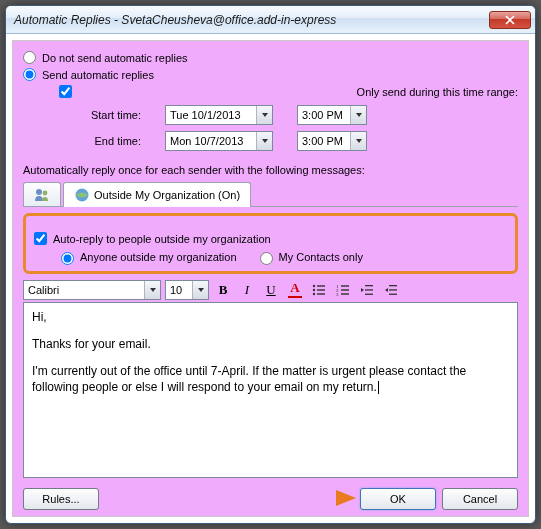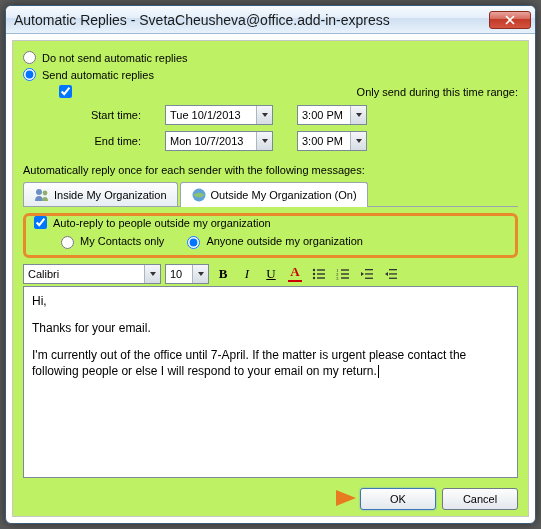--- a/index.html
+++ b/index.html
@@ -29,42 +29,43 @@
   .titlebar {
     height: 28px;
     background: linear-gradient(to bottom, #f7fbff 0%, #e4eef9 45%, #cfe0f2 46%, #e8f2fb 100%);
     display: flex;
     align-items: center;
     padding: 0 4px 0 8px;
     border-bottom: 1px solid #9fb9d6;
   }
   .titlebar .title {
     flex: 1;
-    font-size: 14px;
+    font-size: 12px;
     color: #1a1a1a;
+    font-style: italic;
   }
   .close-btn {
     width: 42px;
     height: 18px;
     background: linear-gradient(to bottom, #e9a49c 0%, #d6695c 45%, #c33a28 46%, #d55341 100%);
     border: 1px solid #8b2e20;
     border-radius: 3px;
     display: flex;
     align-items: center;
     justify-content: center;
     color: #fff;
     font-weight: bold;
     cursor: pointer;
   }
   .close-btn svg { width: 10px; height: 10px; }
   .body {
     flex: 1;
     margin: 6px;
     border: 1px solid #c7c7c7;
-    background: #bef264;
+    background: #f0abfc;
     padding: 10px 10px 6px 10px;
     display: flex;
     flex-direction: column;
     position: relative;
   }
   .radio-row, .check-row {
     display: flex;
     align-items: center;
     gap: 4px;
     margin-bottom: 4px;
@@ -129,21 +130,21 @@
   .tabline {
     height: 1px;
     background: #9aa4ae;
     margin-top: -1px;
     position: relative;
     z-index: 1;
   }
   .highlight-box {
     border: 3px solid #e88a2a;
     border-radius: 6px;
-    padding: 0 8px 6px 8px;
+    padding: 16px 8px 6px 8px;
     margin-top: 6px;
   }
   .highlight-box .check-row { margin-bottom: 4px; }
   .sub-radio-row {
     display: flex;
     align-items: center;
     gap: 18px;
     margin-left: 22px;
   }
   .sub-radio-row label { display: flex; align-items: center; gap: 3px; }
@@ -291,45 +292,44 @@
     <div class="section-text">Automatically reply once for each sender with the following messages:</div>
 
     <div class="tabs">
       <div class="tab">
         <svg class="ticon" viewBox="0 0 16 16">
           <circle cx="5" cy="5" r="3" fill="#6b8fc4"></circle>
             <path d="M1 14 Q1 9 5 9 Q9 9 9 14 Z" fill="#6b8fc4"></path>
           <circle cx="11" cy="6" r="2.4" fill="#8fb06a"></circle>
             <path d="M8 14 Q8 10 11 10 Q14 10 14 14 Z" fill="#8fb06a"></path>
         </svg>
-        <span>Inside My Organization</span>
       </div>
       <div class="tab active">
         <svg class="ticon" viewBox="0 0 16 16">
           <circle cx="8" cy="8" r="6.5" fill="#5fa3d8"></circle>
             <path d="M2 8 Q8 3 14 8 Q8 13 2 8 Z" fill="#8fc46a" opacity="0.9"></path>
         </svg>
         <span>Outside My Organization (On)</span>
       </div>
     </div>
     <div class="tabline"></div>
 
     <div class="highlight-box">
       <label class="check-row">
         <input type="checkbox" checked="" style="">
         <span>Auto-reply to people outside my organization</span>
       </label>
       <div class="sub-radio-row">
         <label>
+          <input type="radio" name="scope" checked="" style="">
+          <span>Anyone outside my organization</span>
+        </label>
+        <label>
           <input type="radio" name="scope" style="">
           <span>My Contacts only</span>
-        </label>
-        <label>
-          <input type="radio" name="scope" checked="" style="">
-          <span>Anyone outside my organization</span>
         </label>
       </div>
     </div>
 
     <div class="fmt-toolbar">
       <div class="combo">
         <span class="val font">Calibri</span>
         <span class="dd">
             <svg viewBox="0 0 8 8">
               <path d="M1 2 L4 6 L7 2 Z" fill="#333"></path>
@@ -388,20 +388,21 @@
       </div>
     </div>
 
     <div class="editor" contenteditable="true" style="">
       <p>Hi,</p>
       <p>Thanks for your email.</p>
       <p><span>I'm currently out of the office until 7-April. If the matter is urgent please contact the following people or else I will respond to your email on my return.</span><span class="caret"></span></p>
     </div>
 
     <div class="button-row">
+      <button class="btn">Rules...</button>
       <div class="spacer">
         <div class="arrow">
           <svg viewBox="0 0 150 24">
             <defs>
                 <linearGradient id="g1" x1="0" x2="1">
                   <stop offset="0" stop-color="#f6c08a"></stop>
                   <stop offset="1" stop-color="#e87b1f"></stop>
                 </linearGradient>
               </defs>
             <path d="M5 12 L130 12" stroke="url(#g1)" stroke-width="5" stroke-linecap="round"></path>

